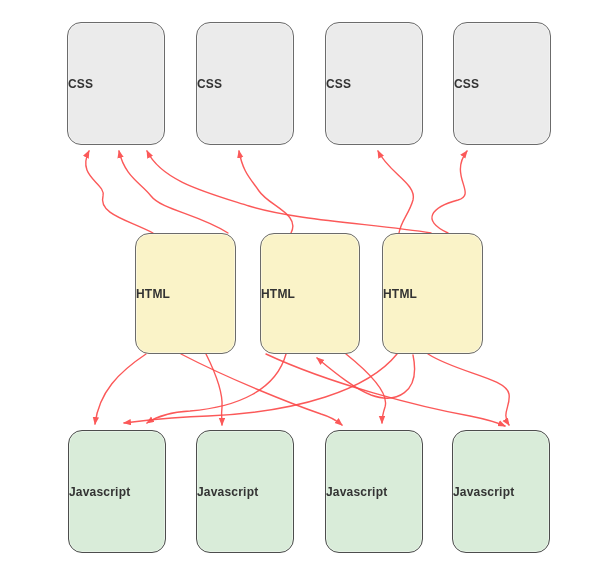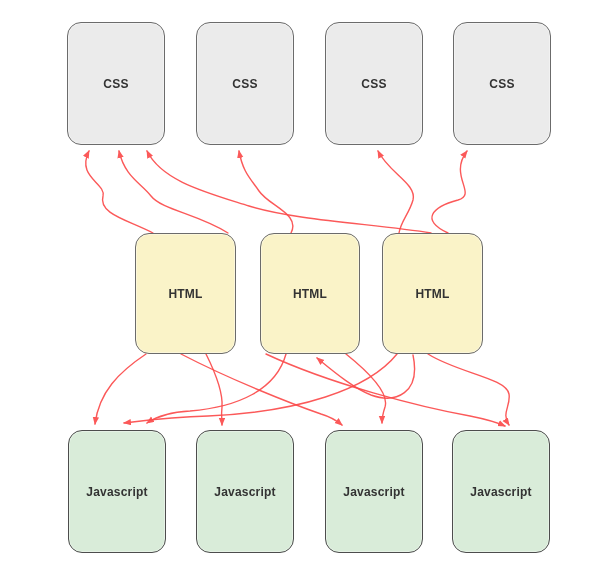--- a/index.html
+++ b/index.html
@@ -30,21 +30,21 @@
     stroke-linecap: round;
     opacity: 0.92;
   }
   .node {
     position: absolute;
     box-sizing: border-box;
     border: 1.6px solid #666;
     border-radius: 14px;
     display: flex;
     align-items: center;
-    justify-content: center;
+    justify-content: flex-start;
     box-shadow: inset 0 0 0 1px rgba(255,255,255,0.35);
   }
   .node span {
     font-size: 12px;
     font-weight: 700;
     color: #333333;
     letter-spacing: 0.2px;
     user-select: none;
   }
 </style>

